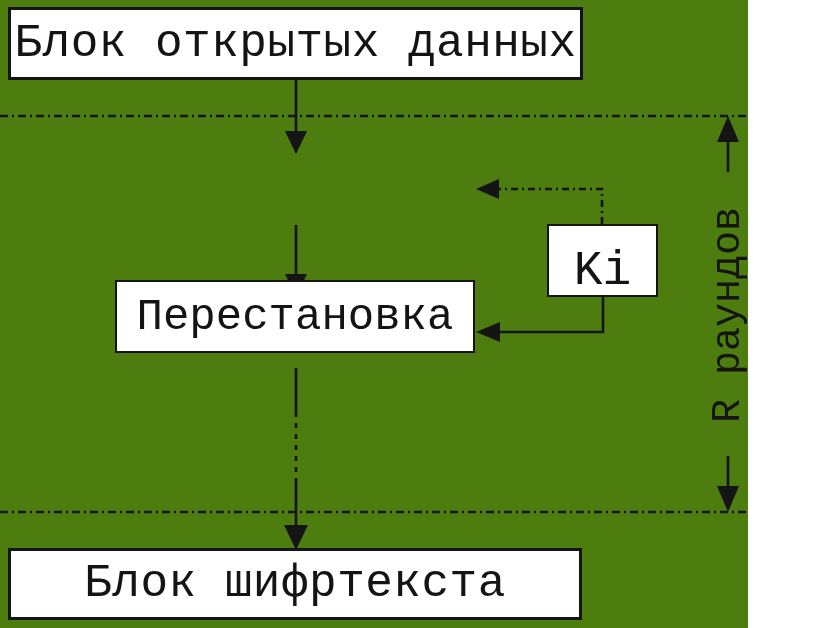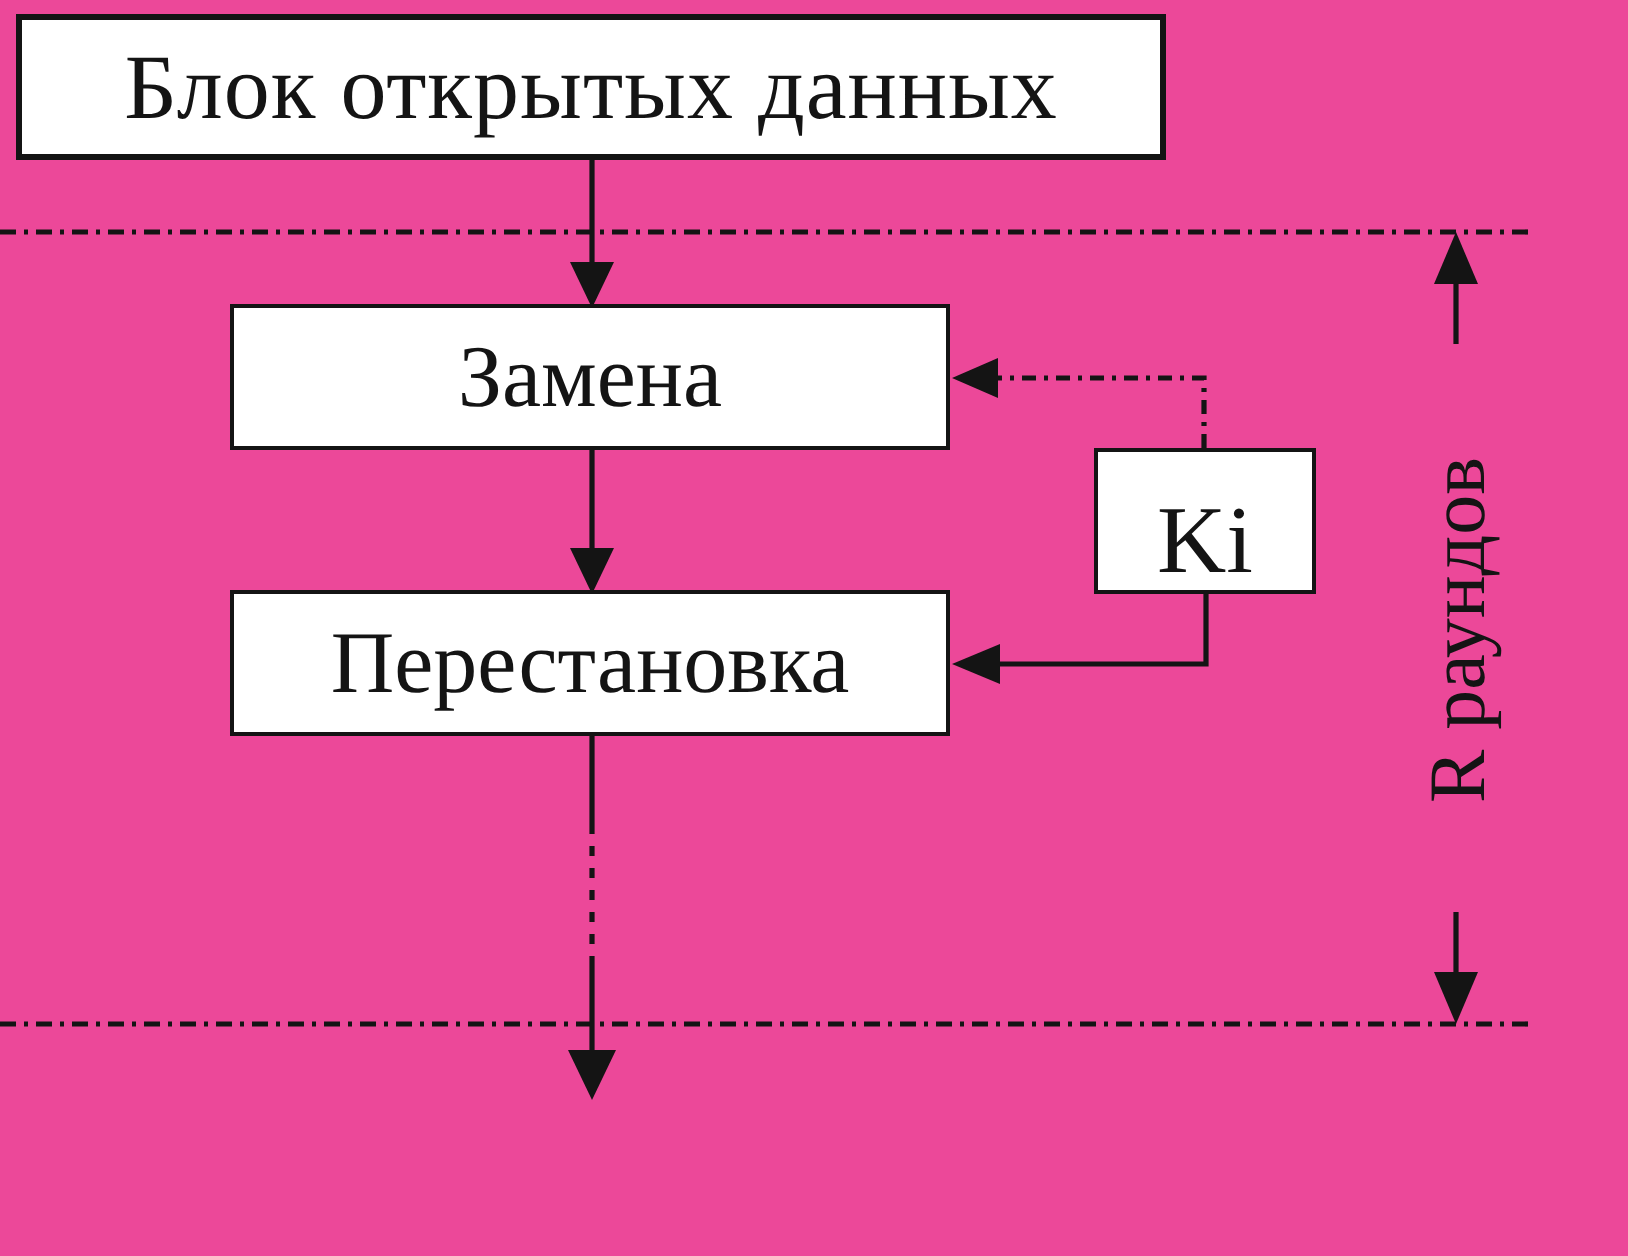--- a/index.html
+++ b/index.html
@@ -2,24 +2,24 @@
 <html><head>
 <meta charset="utf-8">
 <style>
   html, body {
     margin: 0;
     padding: 0;
     background: #ffffff;
   }
   #canvas {
     position: relative;
-    width: 814px;
+    width: 748px;
     height: 628px;
-    background: #ec4899;
-    font-family: Liberation Serif, serif;
+    background: #4d7c0f;
+    font-family: Liberation Mono, monospace;
     color: #141414;
     overflow: hidden;
   }
   #lines {
     position: absolute;
     left: 0; top: 0;
     width: 814px; height: 628px;
   }
   .node {
     position: absolute;
@@ -32,21 +32,21 @@
     box-sizing: border-box;
     line-height: 1;
   }
   .node.thin { border-width: 2.5px; }
   .big-label   { font-size: 46px; letter-spacing: 0.5px; }
   .mid-label   { font-size: 44px; }
   .key-label   { font-size: 48px; }
   #node-plaintext   { left: 8px;   top: 7px;   width: 575px; height: 73px; }
   #node-substitution{ left: 115px; top: 152px; width: 360px; height: 73px; }
   #node-key         { left: 547px; top: 224px; width: 111px; height: 73px; align-items: flex-end; }
-  #node-permutation { left: 115px; top: 295px; width: 360px; height: 73px; }
+  #node-permutation { left: 115px; top: 280px; width: 360px; height: 73px; }
   #node-ciphertext  { left: 8px;   top: 548px; width: 574px; height: 72px; }
   #rounds-label {
     position: absolute;
     left: 588px;
     top: 294px;
     width: 280px;
     height: 42px;
     display: flex;
     align-items: center;
     justify-content: center;
@@ -91,28 +91,28 @@
       <polygon points="476,332 500,322 500,342"></polygon>
       <polygon points="728,116 717,142 739,142"></polygon>
       <polygon points="728,512 717,486 739,486"></polygon>
     </g>
   </svg>
 
   <div class="node big-label" id="node-plaintext">
     <span>Блок открытых данных</span>
   </div>
 
-  <div class="node thin mid-label" id="node-substitution">
-    <span>Замена</span>
-  </div>
 
   <div class="node thin key-label" id="node-key">
     <span>Ki</span>
   </div>
 
   <div class="node thin mid-label" id="node-permutation">
     <span>Перестановка</span>
   </div>
 
+  <div class="node big-label" id="node-ciphertext">
+    <span>Блок шифртекста</span>
+  </div>
 
   <div id="rounds-label">R раундов</div>
 
 </div>
 
 </body></html>

